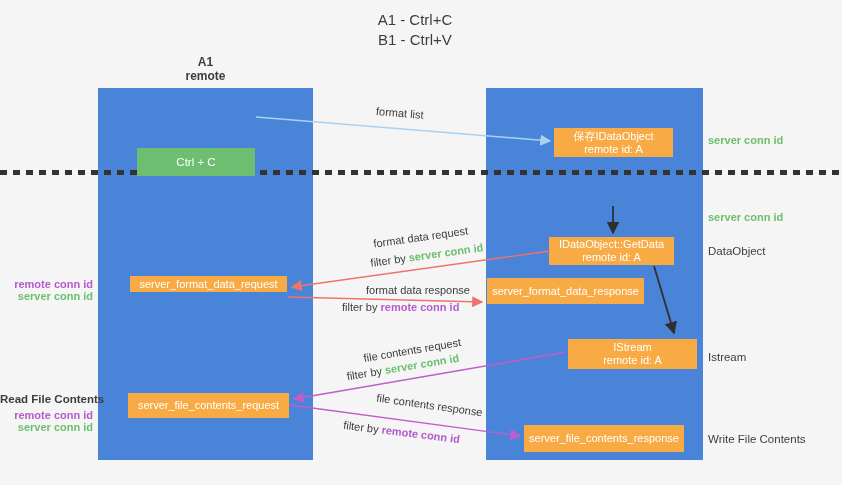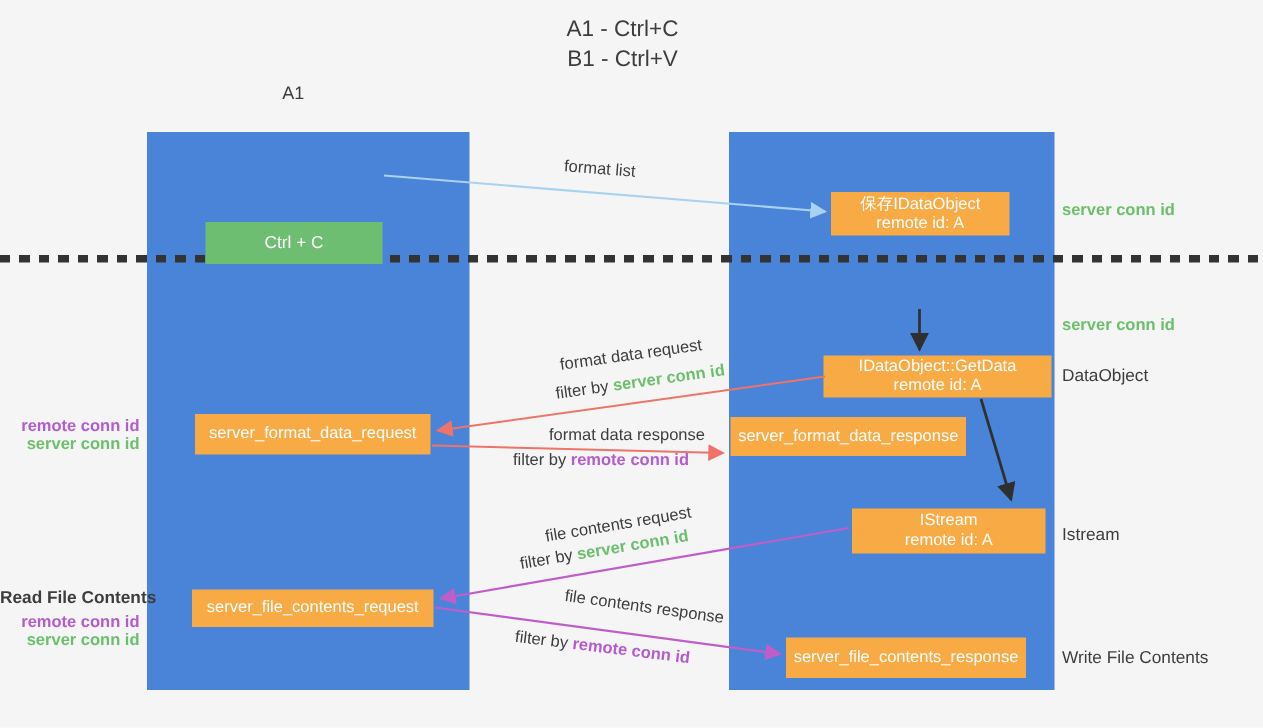--- a/index.html
+++ b/index.html
@@ -7,36 +7,36 @@
   #canvas{position:relative;width:842px;height:485px;background:var(--background,#f5f5f6);overflow:hidden;}
 
   .title{position:absolute;left:330px;top:10px;width:170px;text-align:center;
          font-size:15px;line-height:20px;color:var(--text-dark,#3d3d3d);z-index:6;}
 
   .lane{position:absolute;top:88px;height:372px;background:var(--lane-blue,#4a84d8);z-index:1;}
   .lane-a{left:98px;width:215px;}
   .lane-b{left:486px;width:217px;}
   .lane-header{position:absolute;top:55px;text-align:center;font-size:12px;line-height:14px;
                color:var(--text-dark,#3d3d3d);z-index:6;}
-  .lh-a{left:88px;width:215px;}
+  .lh-a{left:98px;width:215px;font-weight:bold;}
   .lh-b{left:486px;width:217px;}
 
   .dotted{position:absolute;left:0;top:170px;width:842px;height:5px;z-index:2;
           background:repeating-linear-gradient(90deg,#333 0 7px,transparent 7px 13px);}
 
   .node{position:absolute;display:flex;flex-direction:column;align-items:center;justify-content:center;
         color:#fff;text-align:center;font-size:11px;line-height:13px;z-index:3;white-space:nowrap;}
   .green{background:var(--node-green,#6ebe72);font-size:11.5px;}
   .orange{background:var(--node-orange,#f8aa45);}
 
   #ctrl-c{left:137px;top:104px;width:118px;height:28px;margin-top:44px;}
   #save-obj{left:554px;top:128px;width:119px;height:29px;}
   #ctrl-v{left:553px;top:182px;width:119px;height:24px;}
-  #getdata{left:549px;top:237px;width:152px;height:28px;}
-  #format-req{left:130px;top:276px;width:157px;height:27px;}
+  #getdata{left:549px;top:237px;width:125px;height:28px;}
+  #format-req{left:130px;top:276px;width:157px;height:16px;}
   #format-resp{left:487px;top:278px;width:157px;height:26px;}
   #istream-node{left:568px;top:339px;width:129px;height:30px;}
   #file-req{left:128px;top:393px;width:161px;height:25px;}
   #file-resp{left:524px;top:425px;width:160px;height:27px;}
 
   svg.arrows{position:absolute;left:0;top:0;z-index:4;pointer-events:none;}
   .l-blue{stroke:var(--arrow-blue,#a9d2f0);stroke-width:1.4;}
   .l-red{stroke:var(--arrow-red,#ef7368);stroke-width:1.4;}
   .l-mag{stroke:var(--arrow-magenta,#bf5ec9);stroke-width:1.4;}
   .l-black{stroke:var(--arrow-black,#2f2f2f);stroke-width:1.8;}
@@ -55,20 +55,21 @@
 
 <div id="canvas">
 
   <div class="title">
     <div>A1 - Ctrl+C</div>
     <div>B1 - Ctrl+V</div>
   </div>
 
   <div class="lane-header lh-a">
     <div>A1</div>
+    <div>remote</div>
   </div>
 
   <div class="lane lane-a"></div>
   <div class="lane lane-b"></div>
 
   <div class="dotted"></div>
 
   <svg class="arrows" width="842" height="485" viewBox="0 0 842 485">
     <defs>
       <marker id="mblue" viewBox="0 0 8 8" refX="7" refY="4" markerWidth="8" markerHeight="8" orient="auto">

